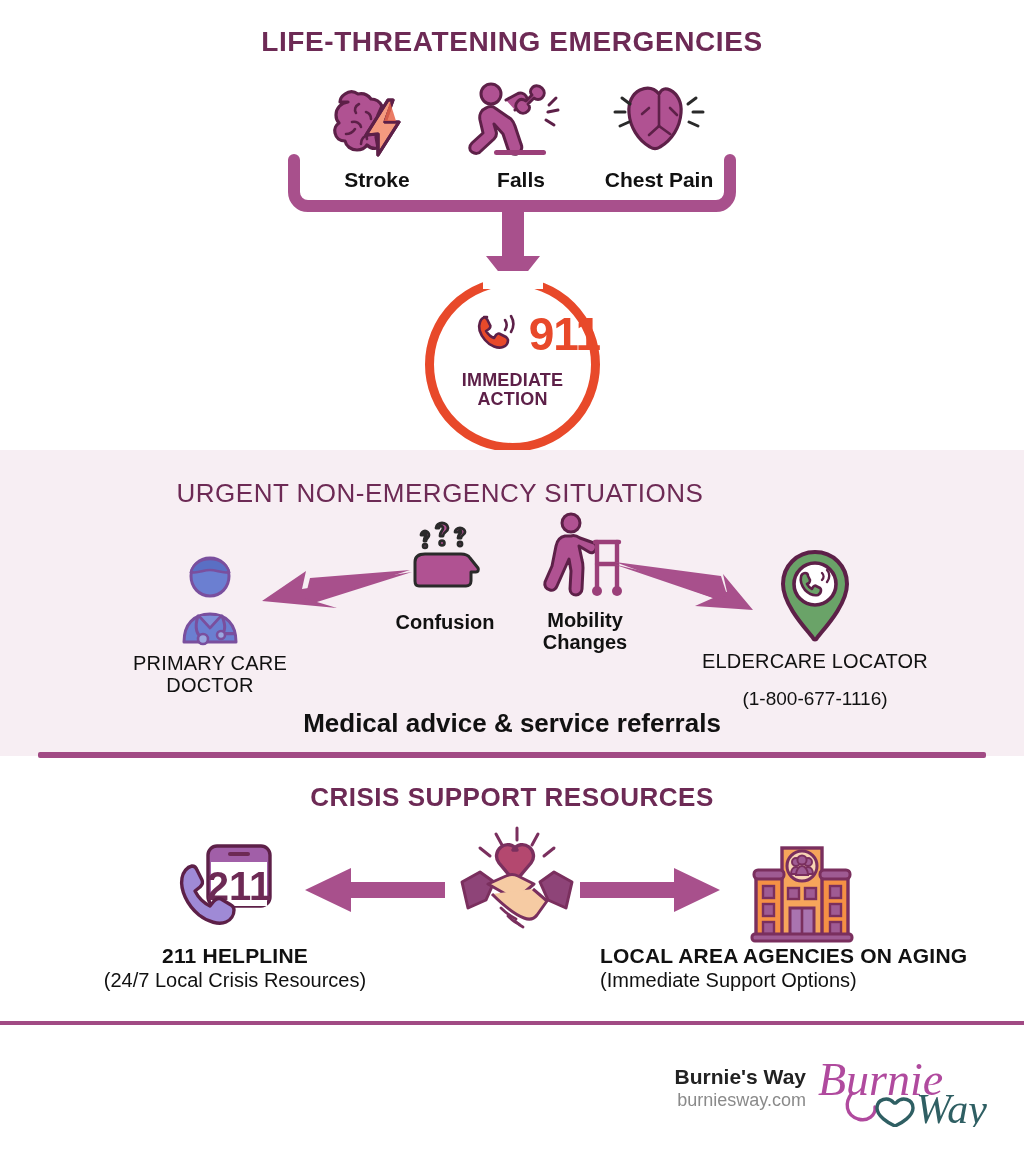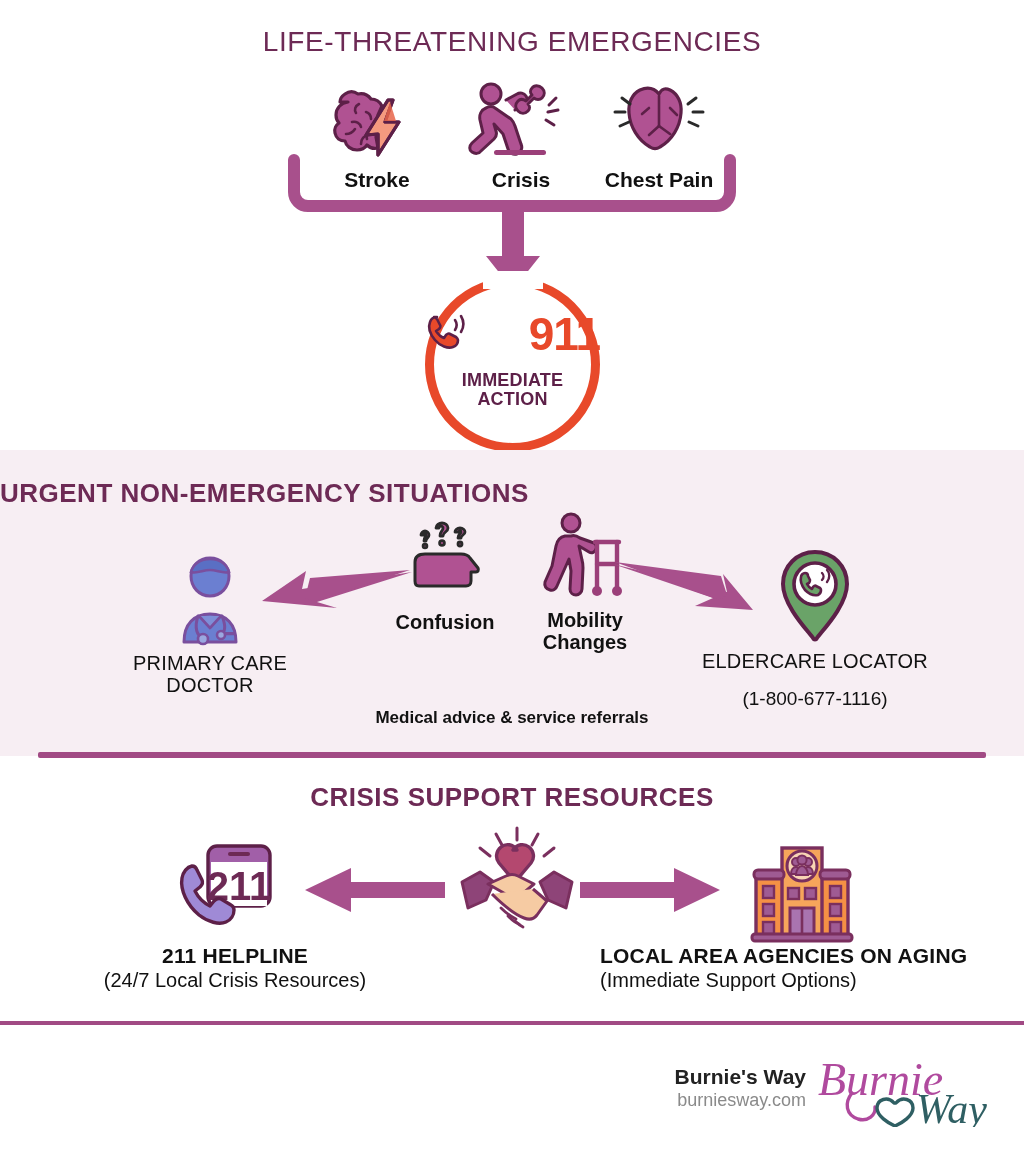--- a/index.html
+++ b/index.html
@@ -8,21 +8,21 @@
     background: #ffffff;
     font-family: "Liberation Sans", sans-serif;
     overflow: hidden;
   }
   .page { position: relative; width: 1024px; height: 1154px; background: #fff; }
 
   
   .sec1 { position: absolute; left: 0; top: 0; width: 1024px; height: 450px; background: #ffffff; }
   .sec1-title {
     position: absolute; top: 26px; left: 0; width: 1024px; text-align: center;
-    font-size: 28px; font-weight: normal; letter-spacing: 0.6px; color: #6d2a55;
+    font-size: 28px; font-weight: bold; letter-spacing: 0.6px; color: #6d2a55;
   }
   .triad { position: absolute; top: 78px; left: 8px; width: 1024px; height: 120px; }
   .triad-item { position: absolute; width: 170px; text-align: center; }
   .triad-item .ticon { height: 84px; display: flex; align-items: flex-end; justify-content: center; }
   .triad-item .tlabel {
     margin-top: 6px; font-size: 21px; font-weight: bold; color: #111;
   }
   .ti-stroke { left: 284px; }
   .ti-falls  { left: 428px; }
   .ti-chest  { left: 566px; }
@@ -35,52 +35,52 @@
   }
   .c911-ring {
     position: absolute; inset: 0; border-radius: 50%;
     border: 9px solid #e8492a; background: #fff;
   }
   .c911-notch {
     position: absolute; left: 58px; top: -6px; width: 60px; height: 18px; background: #fff;
   }
   .c911-row {
     position: absolute; top: 34px; left: 0; width: 175px;
-    display: flex; align-items: center; justify-content: space-between; gap: 8px;
+    display: flex; align-items: center; justify-content: flex-end; gap: 8px;
   }
   .c911-num { font-size: 46px; font-weight: bold; color: #e8492a; letter-spacing: -1px; line-height: 1; }
   .c911-sub {
     position: absolute; top: 94px; left: 0; width: 175px; text-align: center;
     font-size: 18px; font-weight: bold; color: #5d2048; line-height: 1.08; letter-spacing: .2px;
   }
 
   
   .sec2 {
     position: absolute; left: 0; top: 450px; width: 1024px; height: 306px;
     background: #f7eef3;
   }
   .sec2-title {
-    position: absolute; top: 28px; left: 0; width: 880px; 
-    font-size: 26px; font-weight: bold; letter-spacing: 0.5px; color: #6d2a55;
+    position: absolute; top: 28px; left: 0; width: 880px; text-align: center;
+    font-size: 26px; font-weight: normal; letter-spacing: 0.5px; color: #6d2a55;
   }
   .s2-confusion { position: absolute; left: 385px; top: 72px; width: 120px; text-align: center; }
   .s2-mobility  { position: absolute; left: 525px; top: 62px; width: 120px; text-align: center; }
   .s2-sublabel { font-size: 20px; font-weight: bold; color: #111; line-height: 1.08; margin-top: 4px; }
 
   .s2-doctor { position: absolute; left: 120px; top: 100px; width: 180px; text-align: center; }
   .s2-locator { position: absolute; left: 690px; top: 98px; width: 250px; text-align: center; }
   .s2-bigtitle { font-size: 20px; font-weight: normal; color: #111; line-height: 1.1; margin-top: 4px; letter-spacing: .2px; }
   .s2-phone { font-size: 19px; color: #111; margin-top: 16px; }
 
   .s2-arrow-left  { position: absolute; left: 262px; top: 108px; width: 150px; height: 80px; }
   .s2-arrow-right { position: absolute; left: 613px; top: 108px; width: 160px; height: 86px; }
 
   .s2-note {
     position: absolute; top: 258px; left: 0; width: 1024px; text-align: center;
-    font-size: 17px; font-weight: bold; color: #111;
+    font-size: 26px; font-weight: bold; color: #111;
   }
   .divider-mid {
     position: absolute; left: 38px; top: 752px; width: 948px; height: 6px;
     background: #a14a84; border-radius: 2px;
   }
 
   
   .sec3 { position: absolute; left: 0; top: 762px; width: 1024px; height: 258px; background: #fff; }
   .sec3-title {
     position: absolute; top: 20px; left: 0; width: 1024px; text-align: center;
@@ -151,21 +151,21 @@
               <path d="M80 10c-3-3-8-3-10 0-2 2-2 5 0 7l-6 6c-3-2-6-2-8 0-3 3-3 7 0 10 3 3 7 3 10 0 2-2 2-5 0-7l6-6c2 2 6 2 8 0 3-3 3-7 0-10z"></path>
             </g>
             <g fill="none" stroke="#5d2048" stroke-width="3" stroke-linecap="round">
               <path d="M86 34l10-2"></path>
               <path d="M84 42l8 5"></path>
               <path d="M87 27l7-7"></path>
             </g>
             <rect x="32" y="72" width="52" height="5" rx="2.5" fill="#9b3f79"></rect>
           </svg>
         </div>
-        <div class="tlabel">Crisis</div>
+        <div class="tlabel">Falls</div>
       </div>
 
       <div class="triad-item ti-chest">
         <div class="ticon">
           <svg width="118" height="84" viewBox="0 0 118 84">
             <g fill="#b05292" stroke="#5d2048" stroke-width="3.2" stroke-linejoin="round" stroke-linecap="round">
               <path d="M59 16c-5-6-12-7-19-4-8 4-12 13-11 23 1 14 9 27 21 34 3 2 7 2 10 0 12-7 20-20 21-34 1-10-3-19-11-23-4-2-8-2-11 4z"></path>
             </g>
             <g fill="none" stroke="#5d2048" stroke-width="2.6" stroke-linecap="round">
               <path d="M59 18v30"></path>

